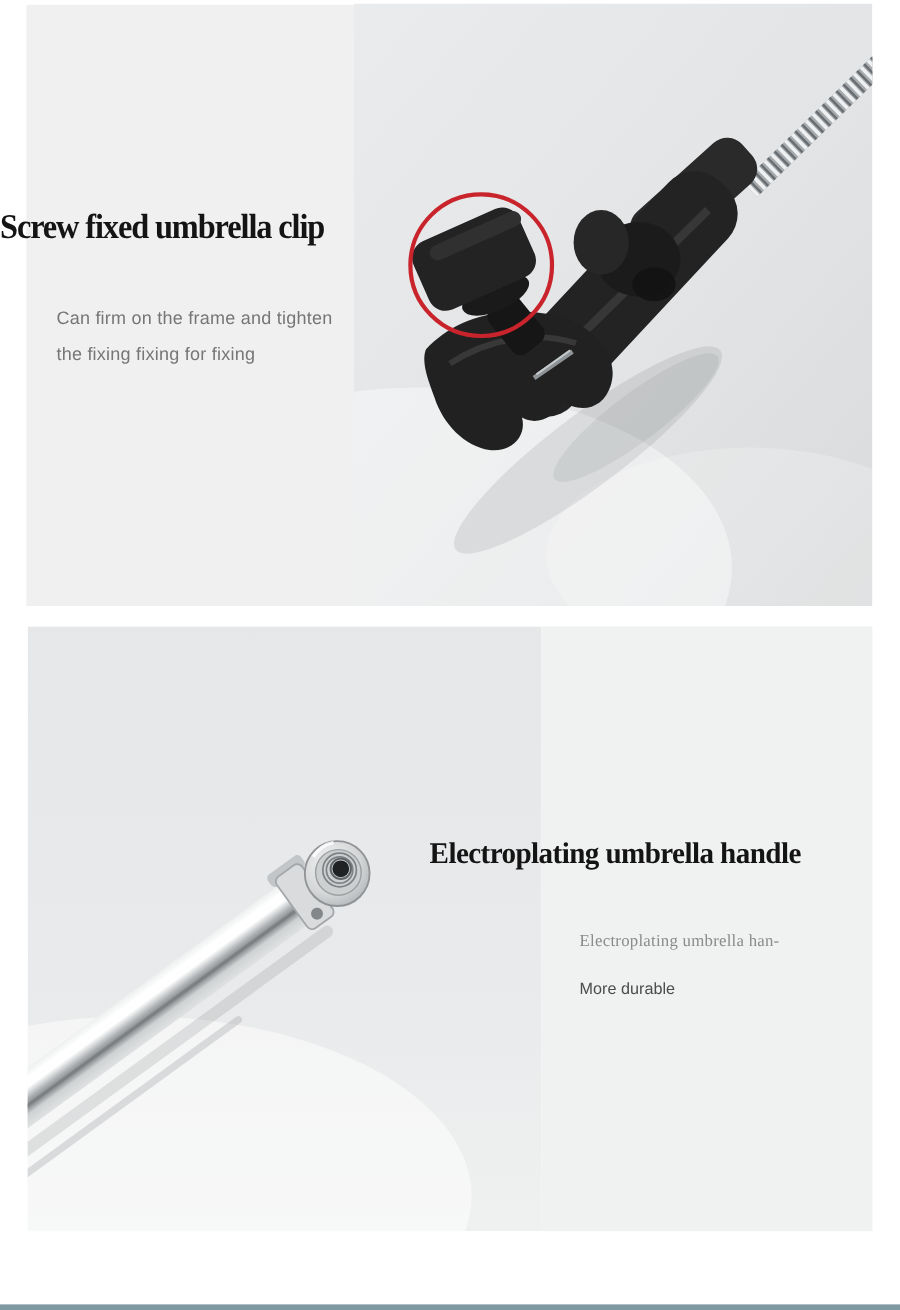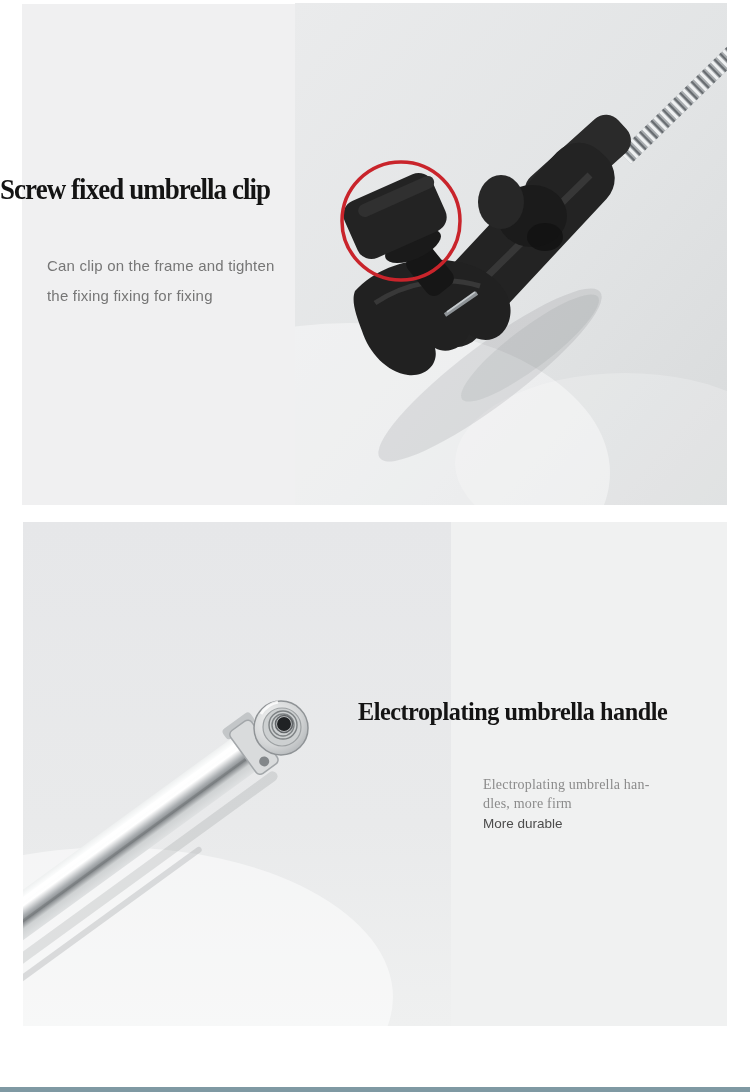--- a/index.html
+++ b/index.html
@@ -87,21 +87,21 @@
       <rect x="111" y="252" width="48" height="32" rx="9" fill="#161616" transform="rotate(51 135 268)"></rect>
       <ellipse cx="118" cy="243" rx="30" ry="13" fill="#1a1a1a" transform="rotate(-24 118 243)"></ellipse>
       <rect x="52" y="182" width="96" height="62" rx="15" fill="#232323" transform="rotate(-24 100 213)"></rect>
       <rect x="60" y="187" width="82" height="13" rx="6.5" fill="#303030" transform="rotate(-24 101 193)"></rect>
 
       <circle class="accent-circle" cx="106" cy="218" r="59" fill="none" stroke-width="3.5"></circle>
     </svg>
 
     <h1 class="title title1">Screw fixed umbrella clip</h1>
     <div class="desc1">
-      <div>Can clip on the frame and tighten</div>
+      <div>Can firm on the frame and tighten</div>
       <div>the fixing fixing for fixing</div>
     </div>
   </section>
 
   <section>
     <svg class="photo photo2" viewBox="0 0 428 504" xmlns="http://www.w3.org/2000/svg">
       <defs>
         <linearGradient id="g-bg2" x1="0" y1="0" x2="0" y2="1">
           <stop offset="0" stop-color="#e6e7e9"></stop>
           <stop offset=".6" stop-color="#e9eaeb"></stop>
@@ -146,19 +146,18 @@
         <circle cx="261" cy="202" r="7" fill="#202224"></circle>
         <path d="M238 192 A26 26 0 0 1 255 180" stroke="#ffffff" stroke-width="3" fill="none" opacity=".8"></path>
       </g>
     </svg>
 
     <div class="panel panel2"></div>
 
     <h2 class="title title2">Electroplating umbrella handle</h2>
     <div class="desc2">
       <div>Electroplating umbrella han-</div>
-      <div>dles, more firm</div>
     </div>
     <div class="more-durable">More durable</div>
   </section>
 
   <div class="footer-bar"></div>
 </div>
 
 </body></html>

